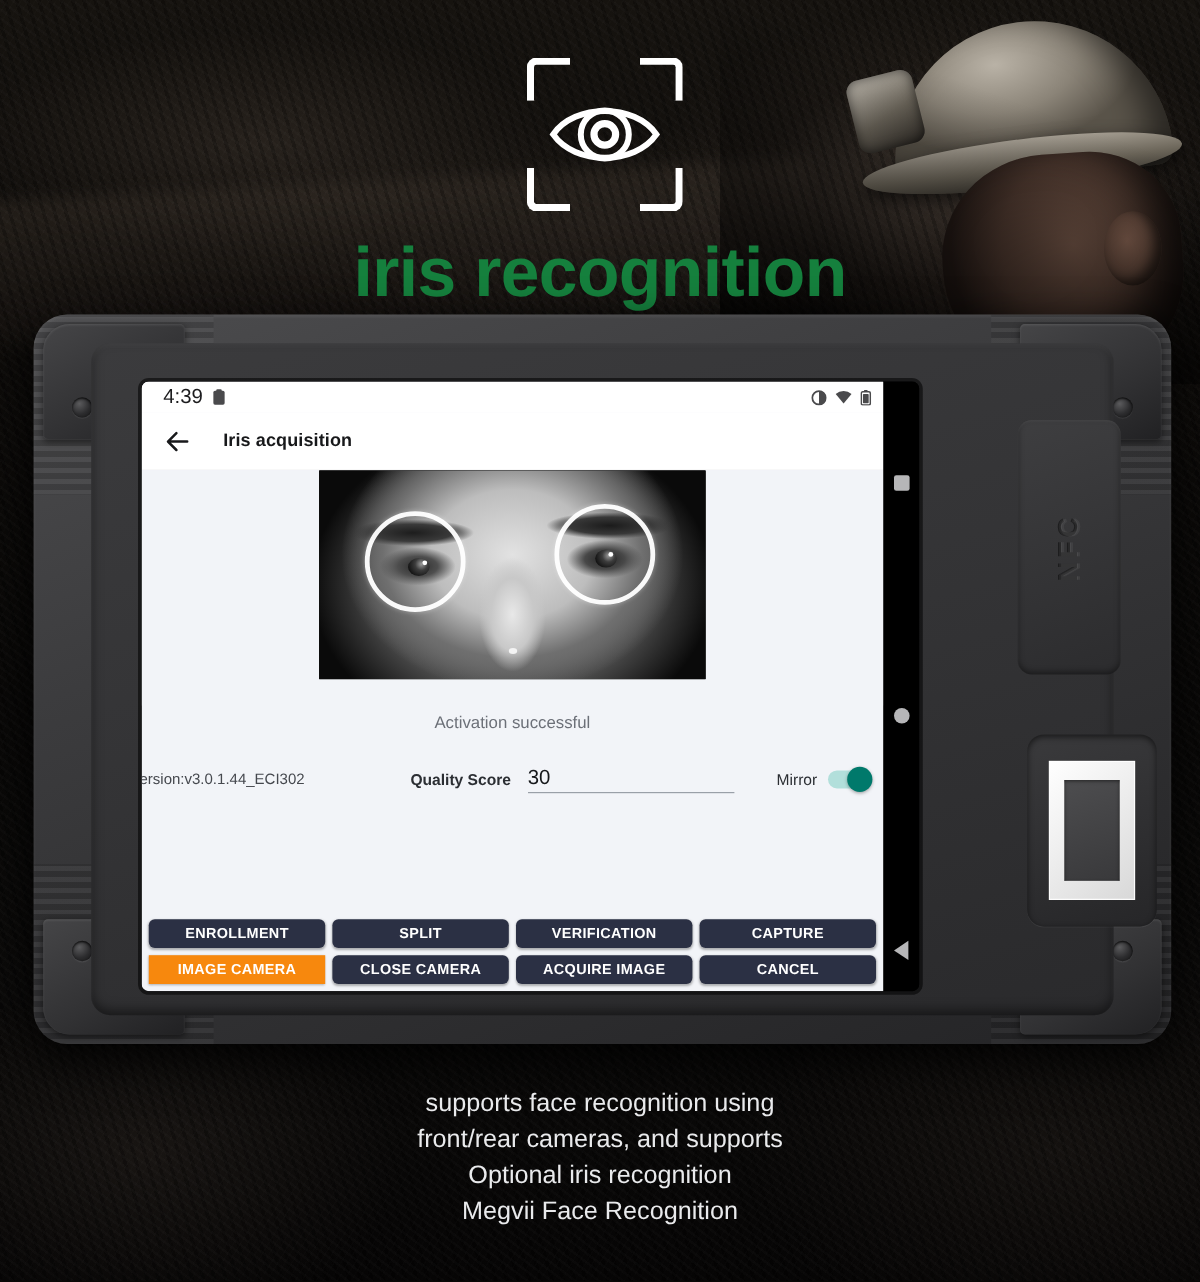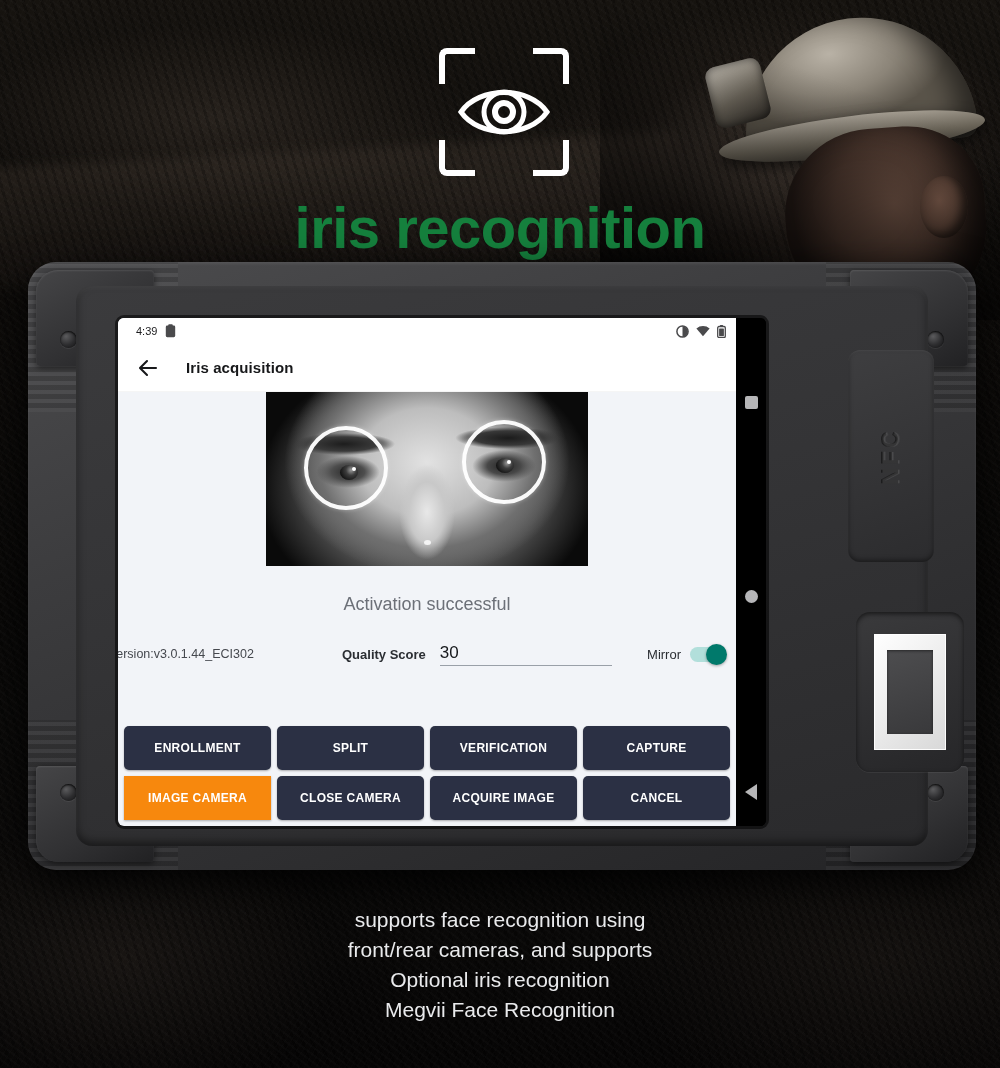--- a/index.html
+++ b/index.html
@@ -182,21 +182,21 @@
     width: 618px; height: 100%;
     background: #f2f4f8;
     overflow: hidden;
   }
   .statusbar {
     height: 26px; background: #ffffff;
     display: flex; align-items: center; justify-content: space-between;
     padding: 0 10px 0 18px;
   }
   .sb-left { display: flex; align-items: center; gap: 8px; }
-  .sb-time { font-size: 11px; color: #1c1c1e; font-weight: 400; }
+  .sb-time { font-size: 17px; color: #1c1c1e; font-weight: 400; }
   .sb-right { display: flex; align-items: center; gap: 7px; }
 
   .appbar {
     height: 48px; background: #ffffff;
     display: flex; align-items: center; gap: 26px; padding-left: 18px;
     border-bottom: 1px solid rgba(0,0,0,.04);
   }
   .back-arrow { width: 24px; height: 24px; display:block; }
   .appbar-title { font-size: 15px; color: #17181a; font-weight: 600; letter-spacing: .1px; }
 
@@ -232,21 +232,21 @@
   .nose-glint { position: absolute; left: 158px; top: 148px; width: 7px; height: 5px; border-radius: 50%; background: #f4f4f4; filter: blur(.6px); }
   .iris-ring {
     position: absolute; width: 84px; height: 84px; border-radius: 50%;
     border: 4px solid rgba(255,255,255,.96);
     box-shadow: 0 0 4px rgba(255,255,255,.35);
   }
   .iris-ring.l { left: 38px; top: 34px; }
   .iris-ring.r { left: 196px; top: 28px; }
 
   .status-msg {
-    text-align: center; font-size: 18px; color: #6c7078; padding-top: 6px;
+    text-align: center; font-size: 14px; color: #6c7078; padding-top: 6px;
   }
 
   .meta-row {
     display: flex; align-items: center;
     padding: 18px 0 0 0; height: 60px;
   }
   .version-text {
     font-size: 12.5px; color: #45484e; margin-left: -8px; white-space: nowrap;
     flex: 0 0 auto; width: 232px;
   }
@@ -267,21 +267,21 @@
     border-radius: 50%; background: #00796b;
     box-shadow: 0 1px 3px rgba(0,0,0,.35);
   }
 
   .btn-grid {
     position: absolute; left: 0; right: 0; bottom: 0;
     display: grid; grid-template-columns: repeat(4, 1fr);
     gap: 6px 6px; padding: 0 6px 6px 6px;
   }
   .btn {
-    height: 44px; border-radius: 5px;
+    height: 24px; border-radius: 5px;
     background: #2b3044; color: #ffffff;
     display: flex; align-items: center; justify-content: center;
     font-size: 12px; font-weight: 700; letter-spacing: .3px;
     box-shadow: 0 1px 2px rgba(0,0,0,.3);
   }
   .btn.accent { background: #f7880d; border-radius: 0; }
 
   
   .navbar {
     width: 30px; background: #000;

